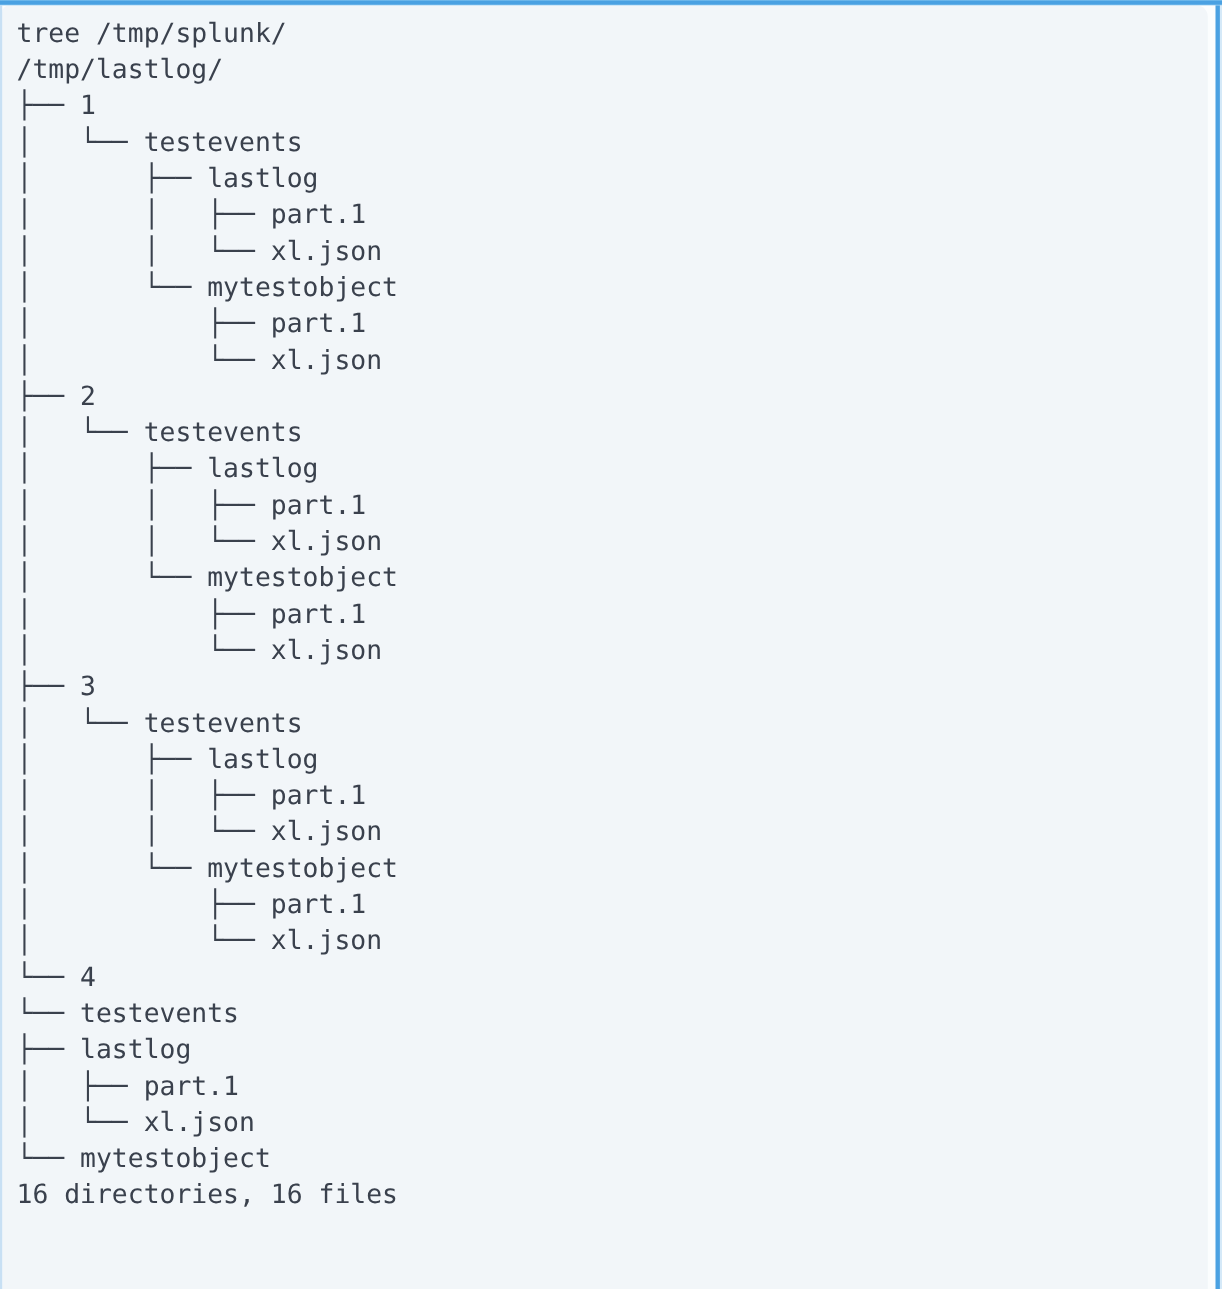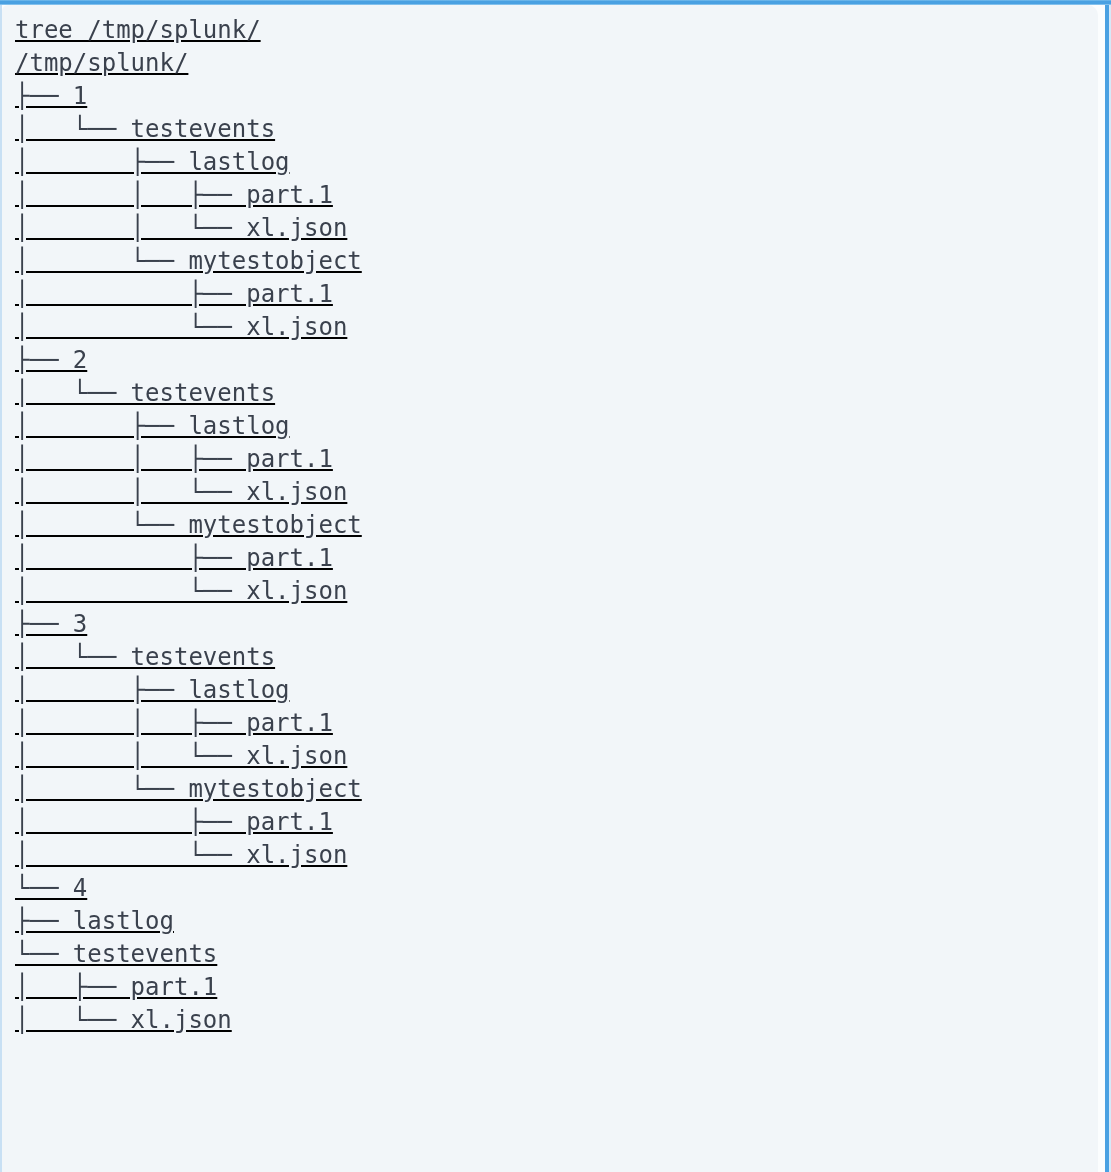--- a/index.html
+++ b/index.html
@@ -44,21 +44,20 @@
     background: var(--ring_left, #c8e0f4);
     z-index: 2;
   }
   
   .card {
     position: absolute;
     top: 5px; left: 2px; right: 13px; bottom: 0;
     background: var(--card_bg, #f2f6f9);
     border-top-right-radius: 10px;
     border-top-left-radius: 6px;
-    text-decoration: underline;
   }
   .code {
     padding: 9px 13px;
     font-size: 24px;
     line-height: 33px;
     color: var(--text, #3a414d);
   }
   .line {
     white-space: pre;
     height: 33px;
@@ -68,21 +67,21 @@
 <body>
 
 <div class="page">
   <div class="ring-top"></div>
   <div class="ring-left"></div>
   <div class="edge-right"></div>
   <div class="ring-right"></div>
   <div class="card">
     <div class="code">
         <div class="line">tree /tmp/splunk/</div>
-        <div class="line">/tmp/splunk/</div>
+        <div class="line">/tmp/lastlog/</div>
         <div class="line">├── 1</div>
         <div class="line">│   └── testevents</div>
         <div class="line">│       ├── lastlog</div>
         <div class="line">│       │   ├── part.1</div>
         <div class="line">│       │   └── xl.json</div>
         <div class="line">│       └── mytestobject</div>
         <div class="line">│           ├── part.1</div>
         <div class="line">│           └── xl.json</div>
         <div class="line">├── 2</div>
         <div class="line">│   └── testevents</div>
@@ -94,19 +93,21 @@
         <div class="line">│           └── xl.json</div>
         <div class="line">├── 3</div>
         <div class="line">│   └── testevents</div>
         <div class="line">│       ├── lastlog</div>
         <div class="line">│       │   ├── part.1</div>
         <div class="line">│       │   └── xl.json</div>
         <div class="line">│       └── mytestobject</div>
         <div class="line">│           ├── part.1</div>
         <div class="line">│           └── xl.json</div>
         <div class="line">└── 4</div>
+        <div class="line">└── testevents</div>
         <div class="line">├── lastlog</div>
-        <div class="line">└── testevents</div>
         <div class="line">│   ├── part.1</div>
         <div class="line">│   └── xl.json</div>
+        <div class="line">└── mytestobject</div>
+        <div class="line">16 directories, 16 files</div>
       </div>
   </div>
 </div>
 
 </body></html>

